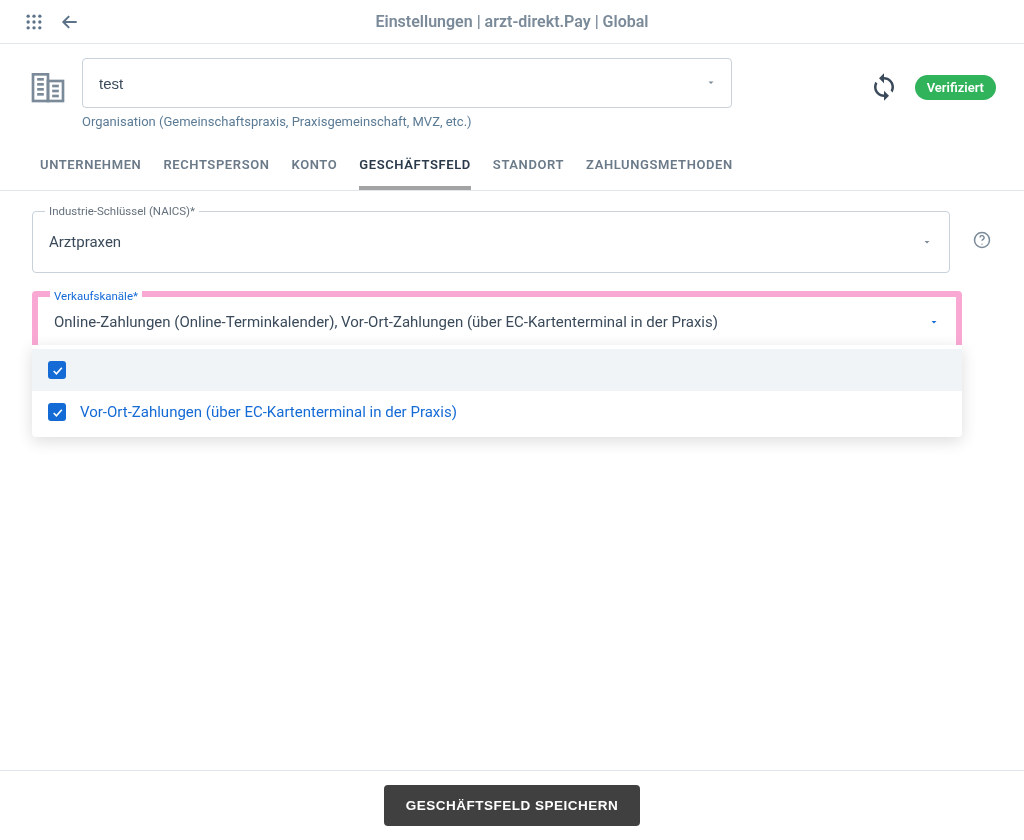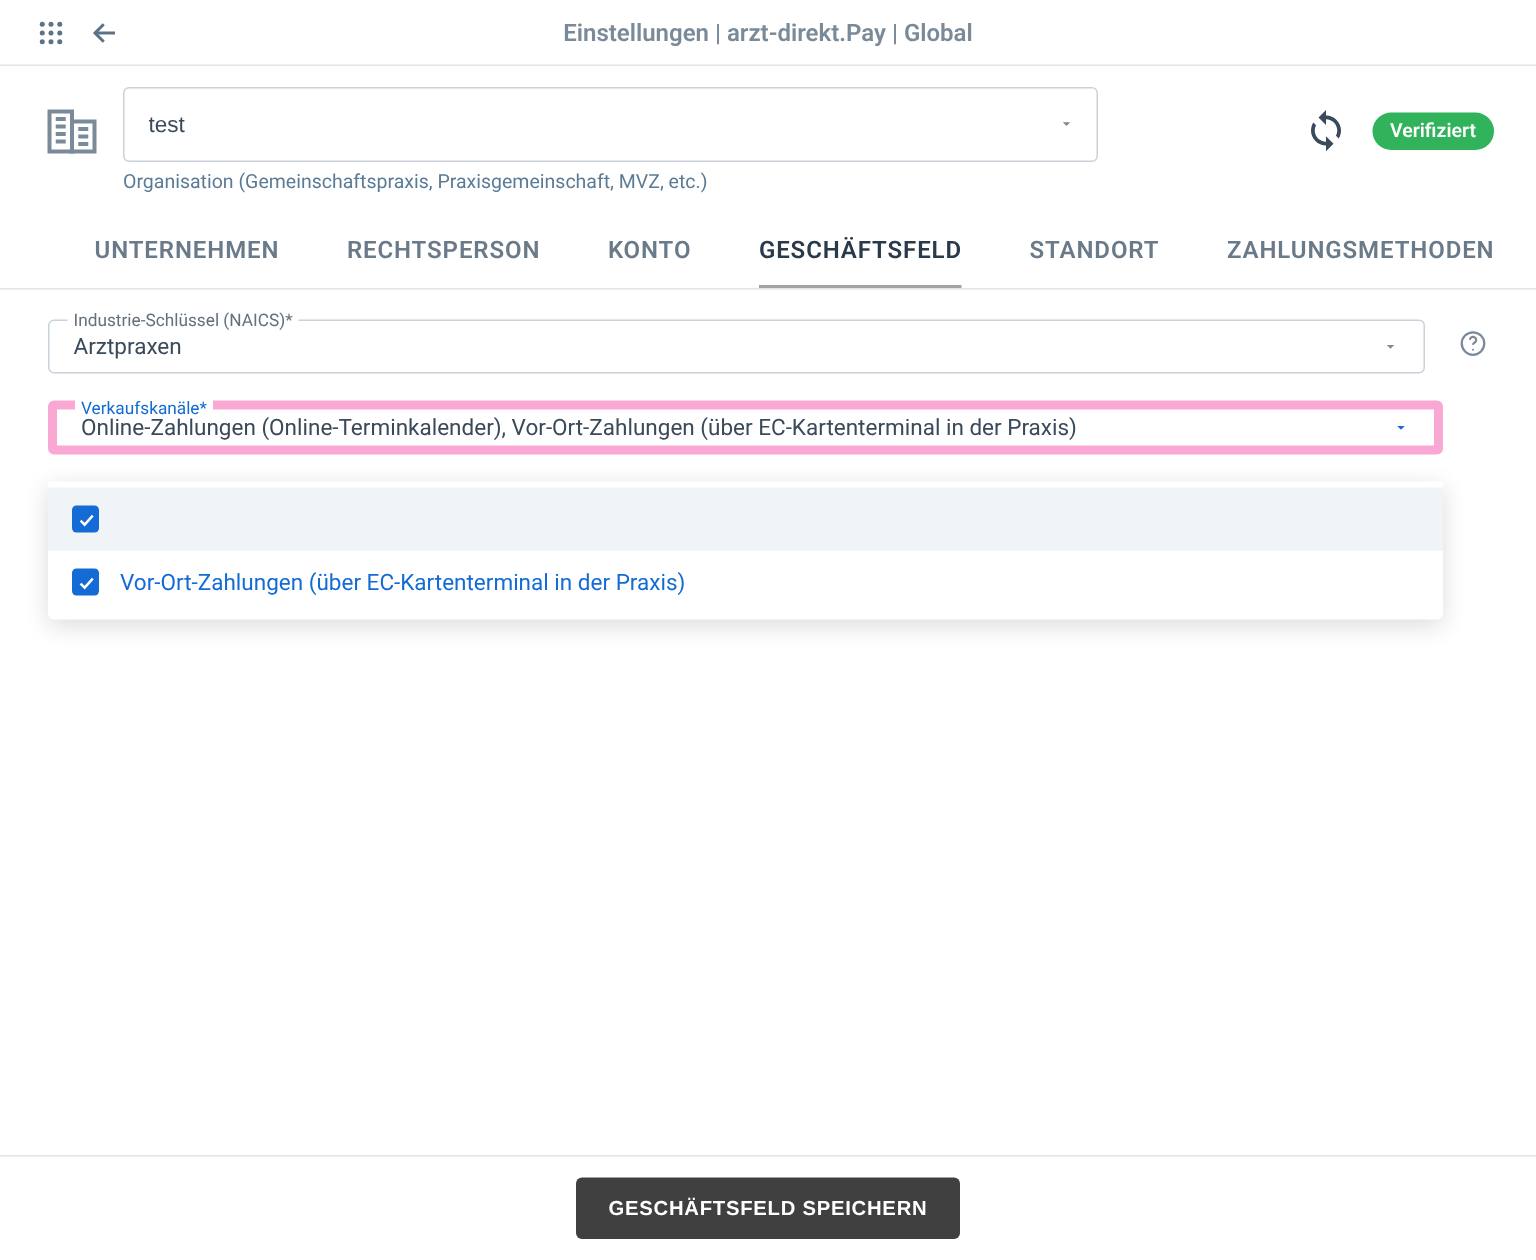--- a/index.html
+++ b/index.html
@@ -93,46 +93,45 @@
   }
 
   .tabs {
     display: flex;
     gap: 22px;
     padding: 0 40px;
     border-bottom: 1px solid #e0e6eb;
     margin-top: 6px;
   }
   .tab {
-    font-size: 16px;
+    font-size: 13px;
     font-weight: 600;
     letter-spacing: 0.6px;
     color: #6b7a89;
     padding: 16px 0 14px 0;
     cursor: pointer;
     text-transform: uppercase;
-    margin-left: 23px;
   }
   .tab.active {
     color: #2a3a4a;
-    border-bottom: 2px solid #a3a3a3;
+    border-bottom: 4px solid #a3a3a3;
   }
 
   .form-area {
     padding: 20px 32px;
   }
 
   .field {
     position: relative;
     margin-bottom: 18px;
   }
   .field-outline {
     border: 1px solid #c9d2db;
     border-radius: 4px;
-    height: 36px;
+    height: 62px;
     display: flex;
     align-items: center;
     padding: 0 16px;
     position: relative;
   }
   .field-outline.focused {
     border: 6px solid #f9a8d4;
     justify-content: space-between;
   }
   .field-label {

